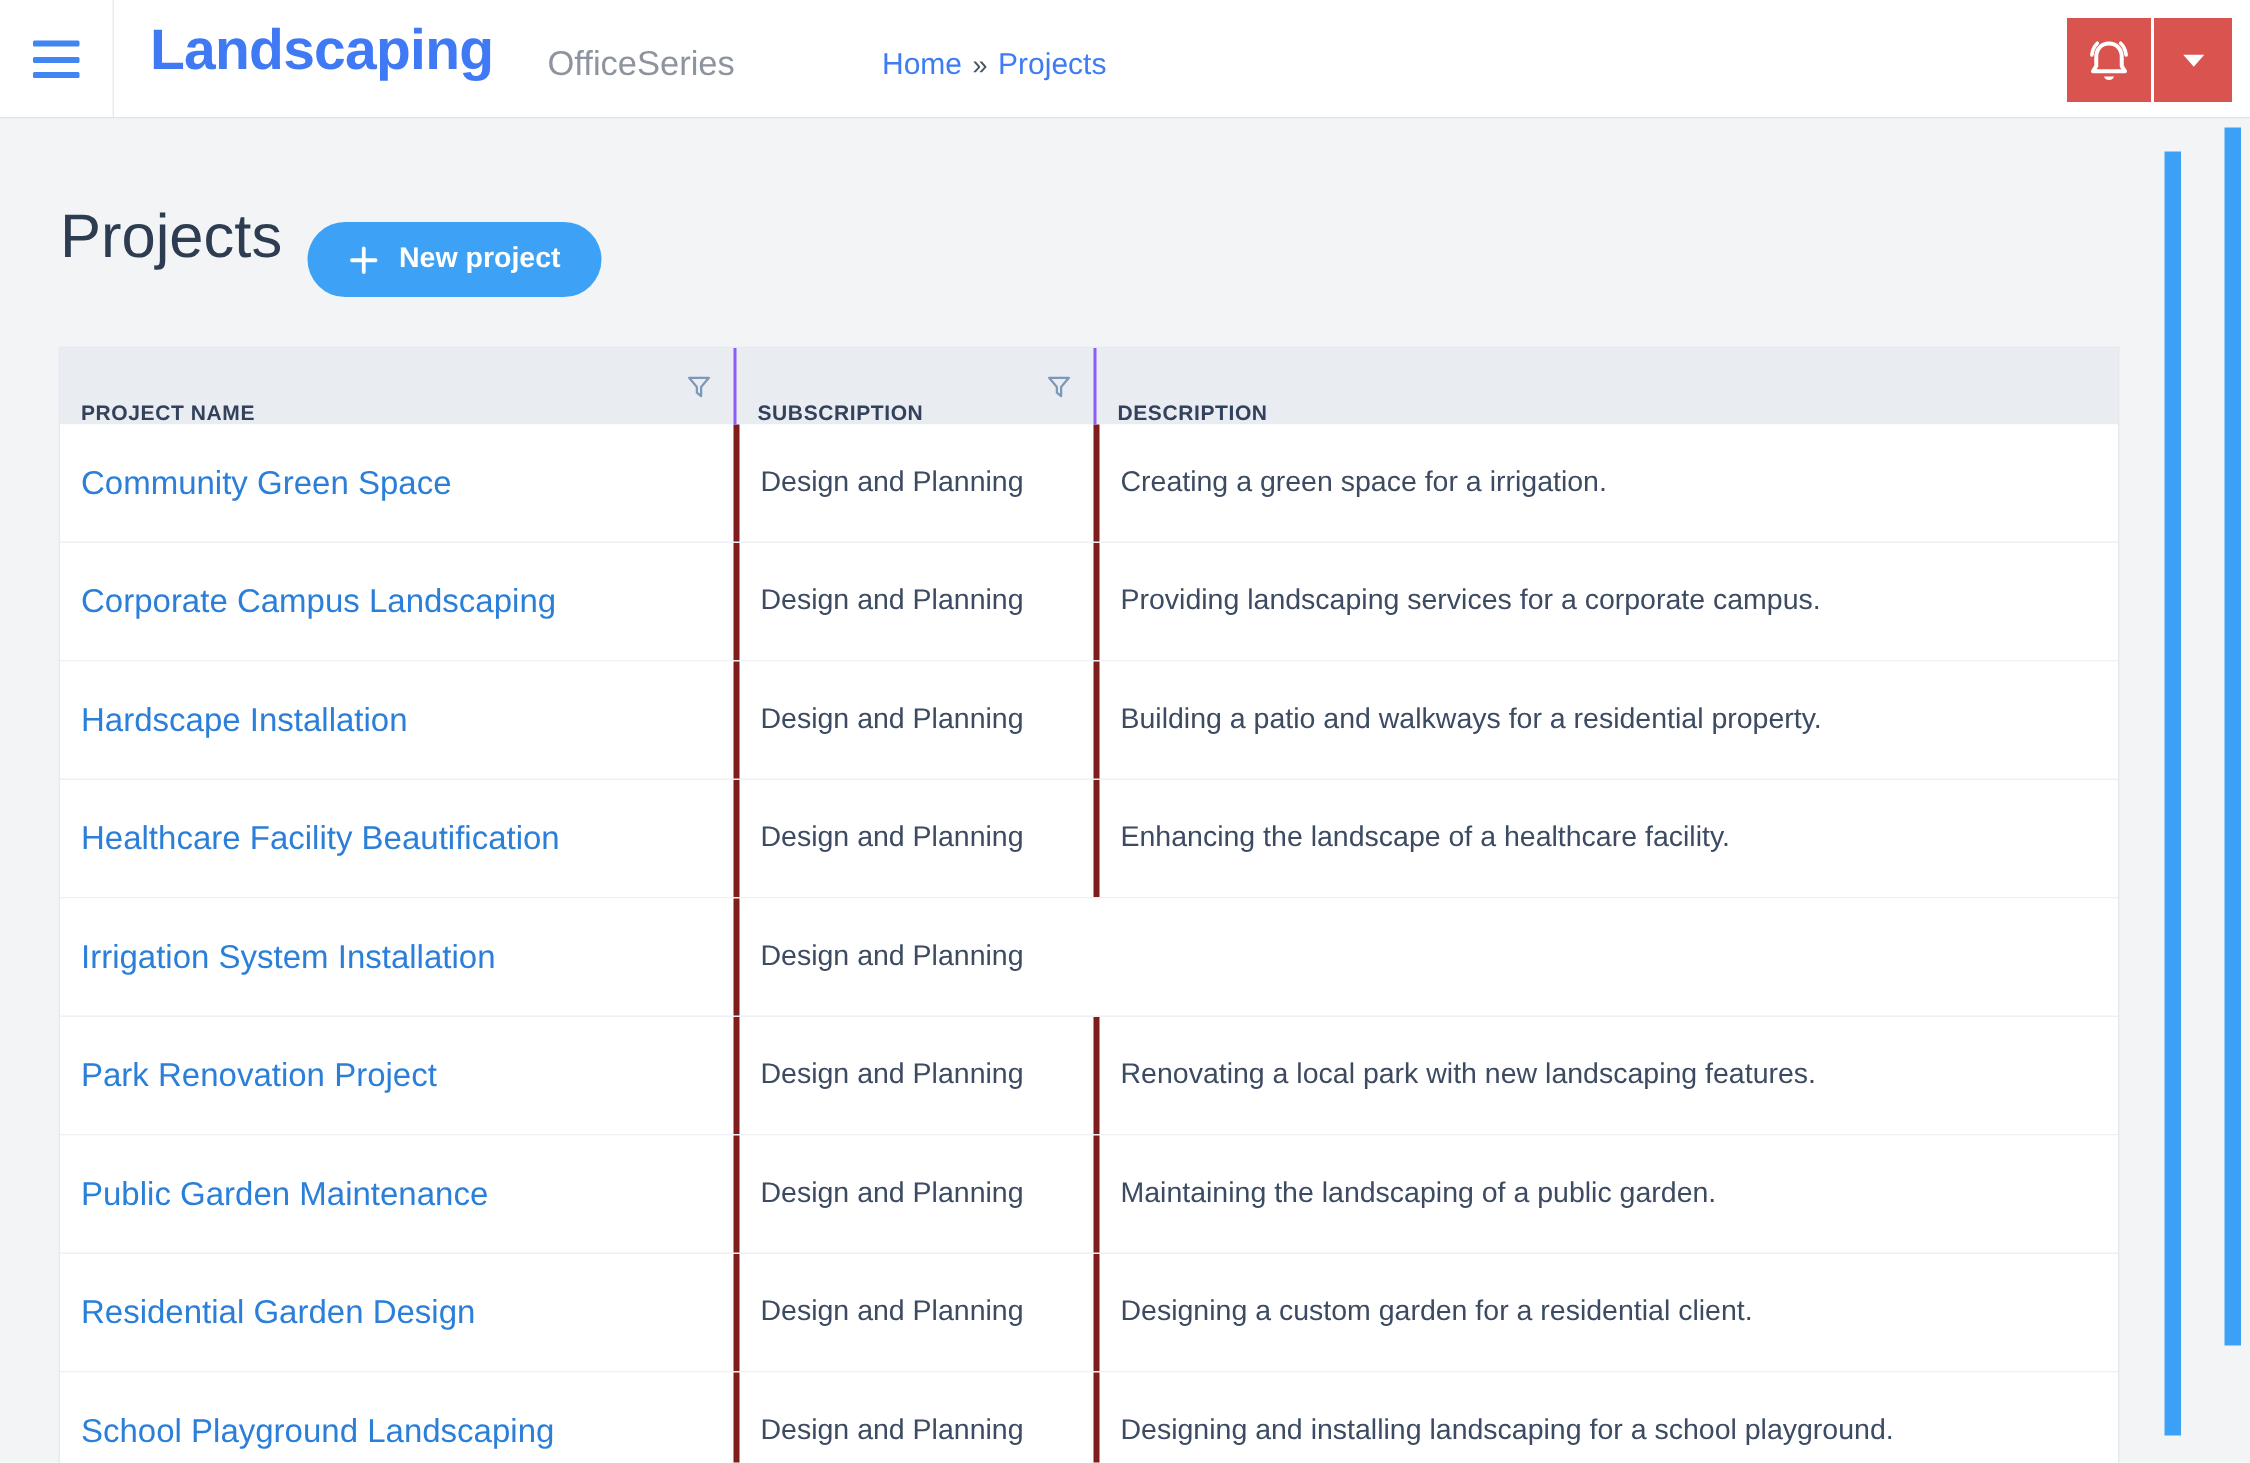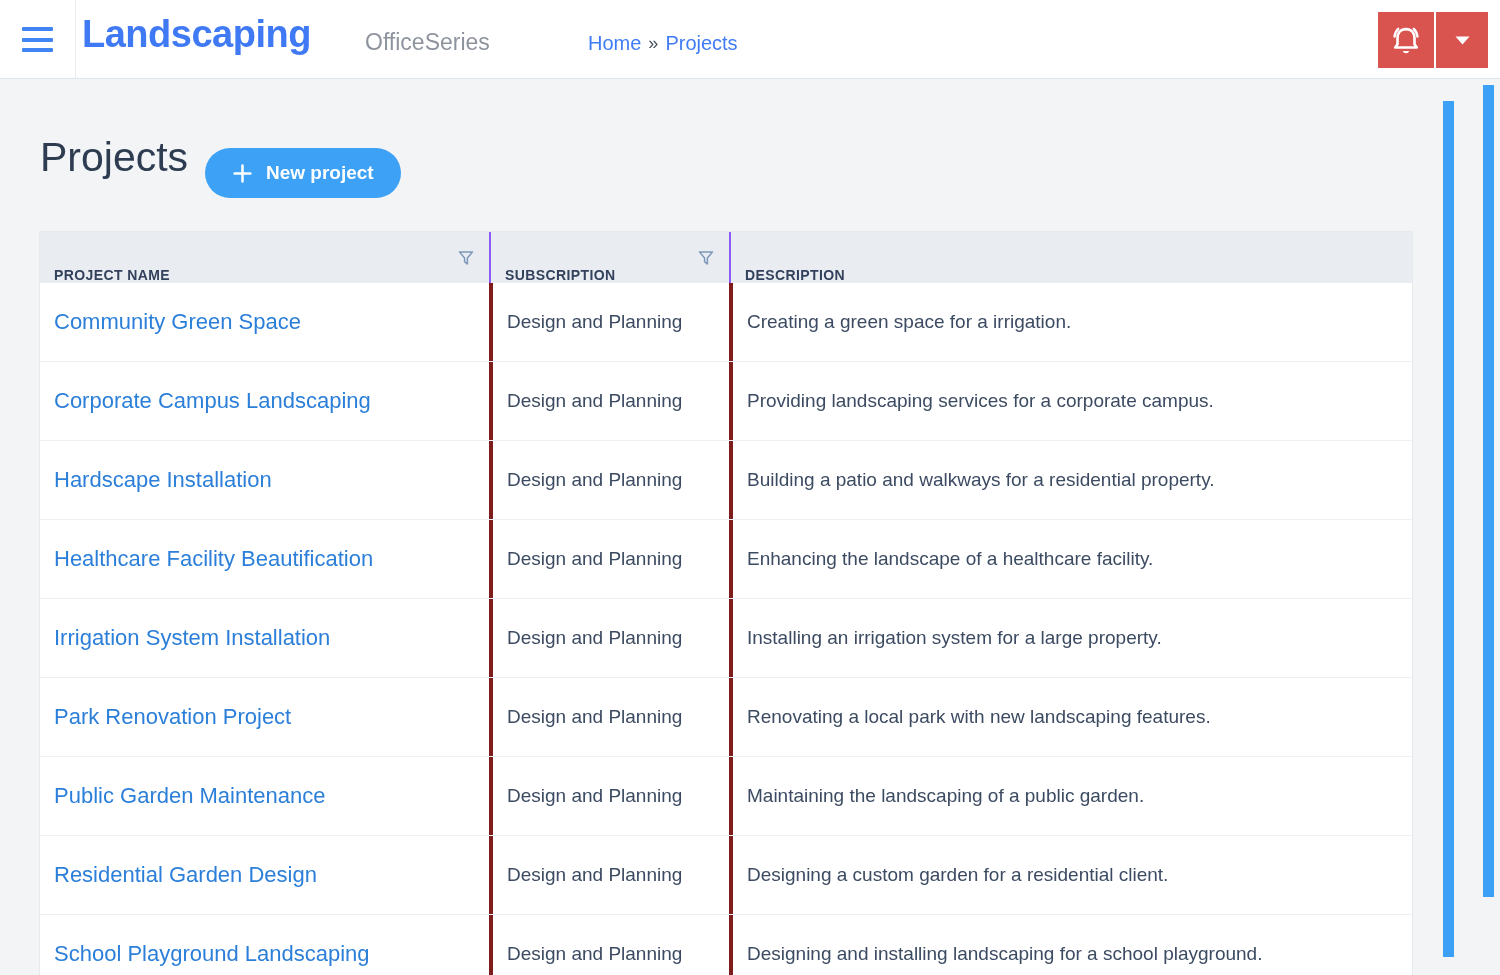--- a/index.html
+++ b/index.html
@@ -17,21 +17,21 @@
     background:#ffffff; border-bottom:1px solid #dfe5ec; z-index:5;
   }
   .hamburger {
     position:absolute; left:22px; top:27px; width:31px; height:25px;
     background:none; border:none; cursor:pointer;
     display:flex; flex-direction:column; justify-content:space-between; padding:0;
   }
   .hamburger span { display:block; height:4px; width:100%; background:#4184f3; border-radius:1px; }
   .topbar-divider { position:absolute; left:75px; top:0; width:1px; height:78px; background:#e8ebef; }
   .brand {
-    position:absolute; left:82px; top:13px;
+    position:absolute; left:100px; top:13px;
     font-size:38px; font-weight:700; color:#4079f4; letter-spacing:-0.5px;
   }
   .suite { position:absolute; left:365px; top:29px; font-size:23px; color:#8e949e; }
   .breadcrumb {
     position:absolute; left:588px; top:32px; font-size:20px;
     display:flex; align-items:center; gap:7px;
   }
   .crumb { color:#3f7cf3; text-decoration:none; cursor:pointer;text-align:center; }
   .crumb-sep { color:#4a5560; font-size:18px; }
   .redbtn {
@@ -209,23 +209,20 @@
           </div>
       </div>
 
       <div class="trow">
         <div class="cell c-name">
             <a href="#" class="plink">Irrigation System Installation</a>
           </div>
         <div class="cell c-sub">
             <span>Design and Planning</span>
           </div>
-        <div class="cell c-desc">
-            <span>Installing an irrigation system for a large property.</span>
-          </div>
       </div>
 
       <div class="trow">
         <div class="cell c-name">
             <a href="#" class="plink">Park Renovation Project</a>
           </div>
         <div class="cell c-sub">
             <span>Design and Planning</span>
           </div>
         <div class="cell c-desc">

